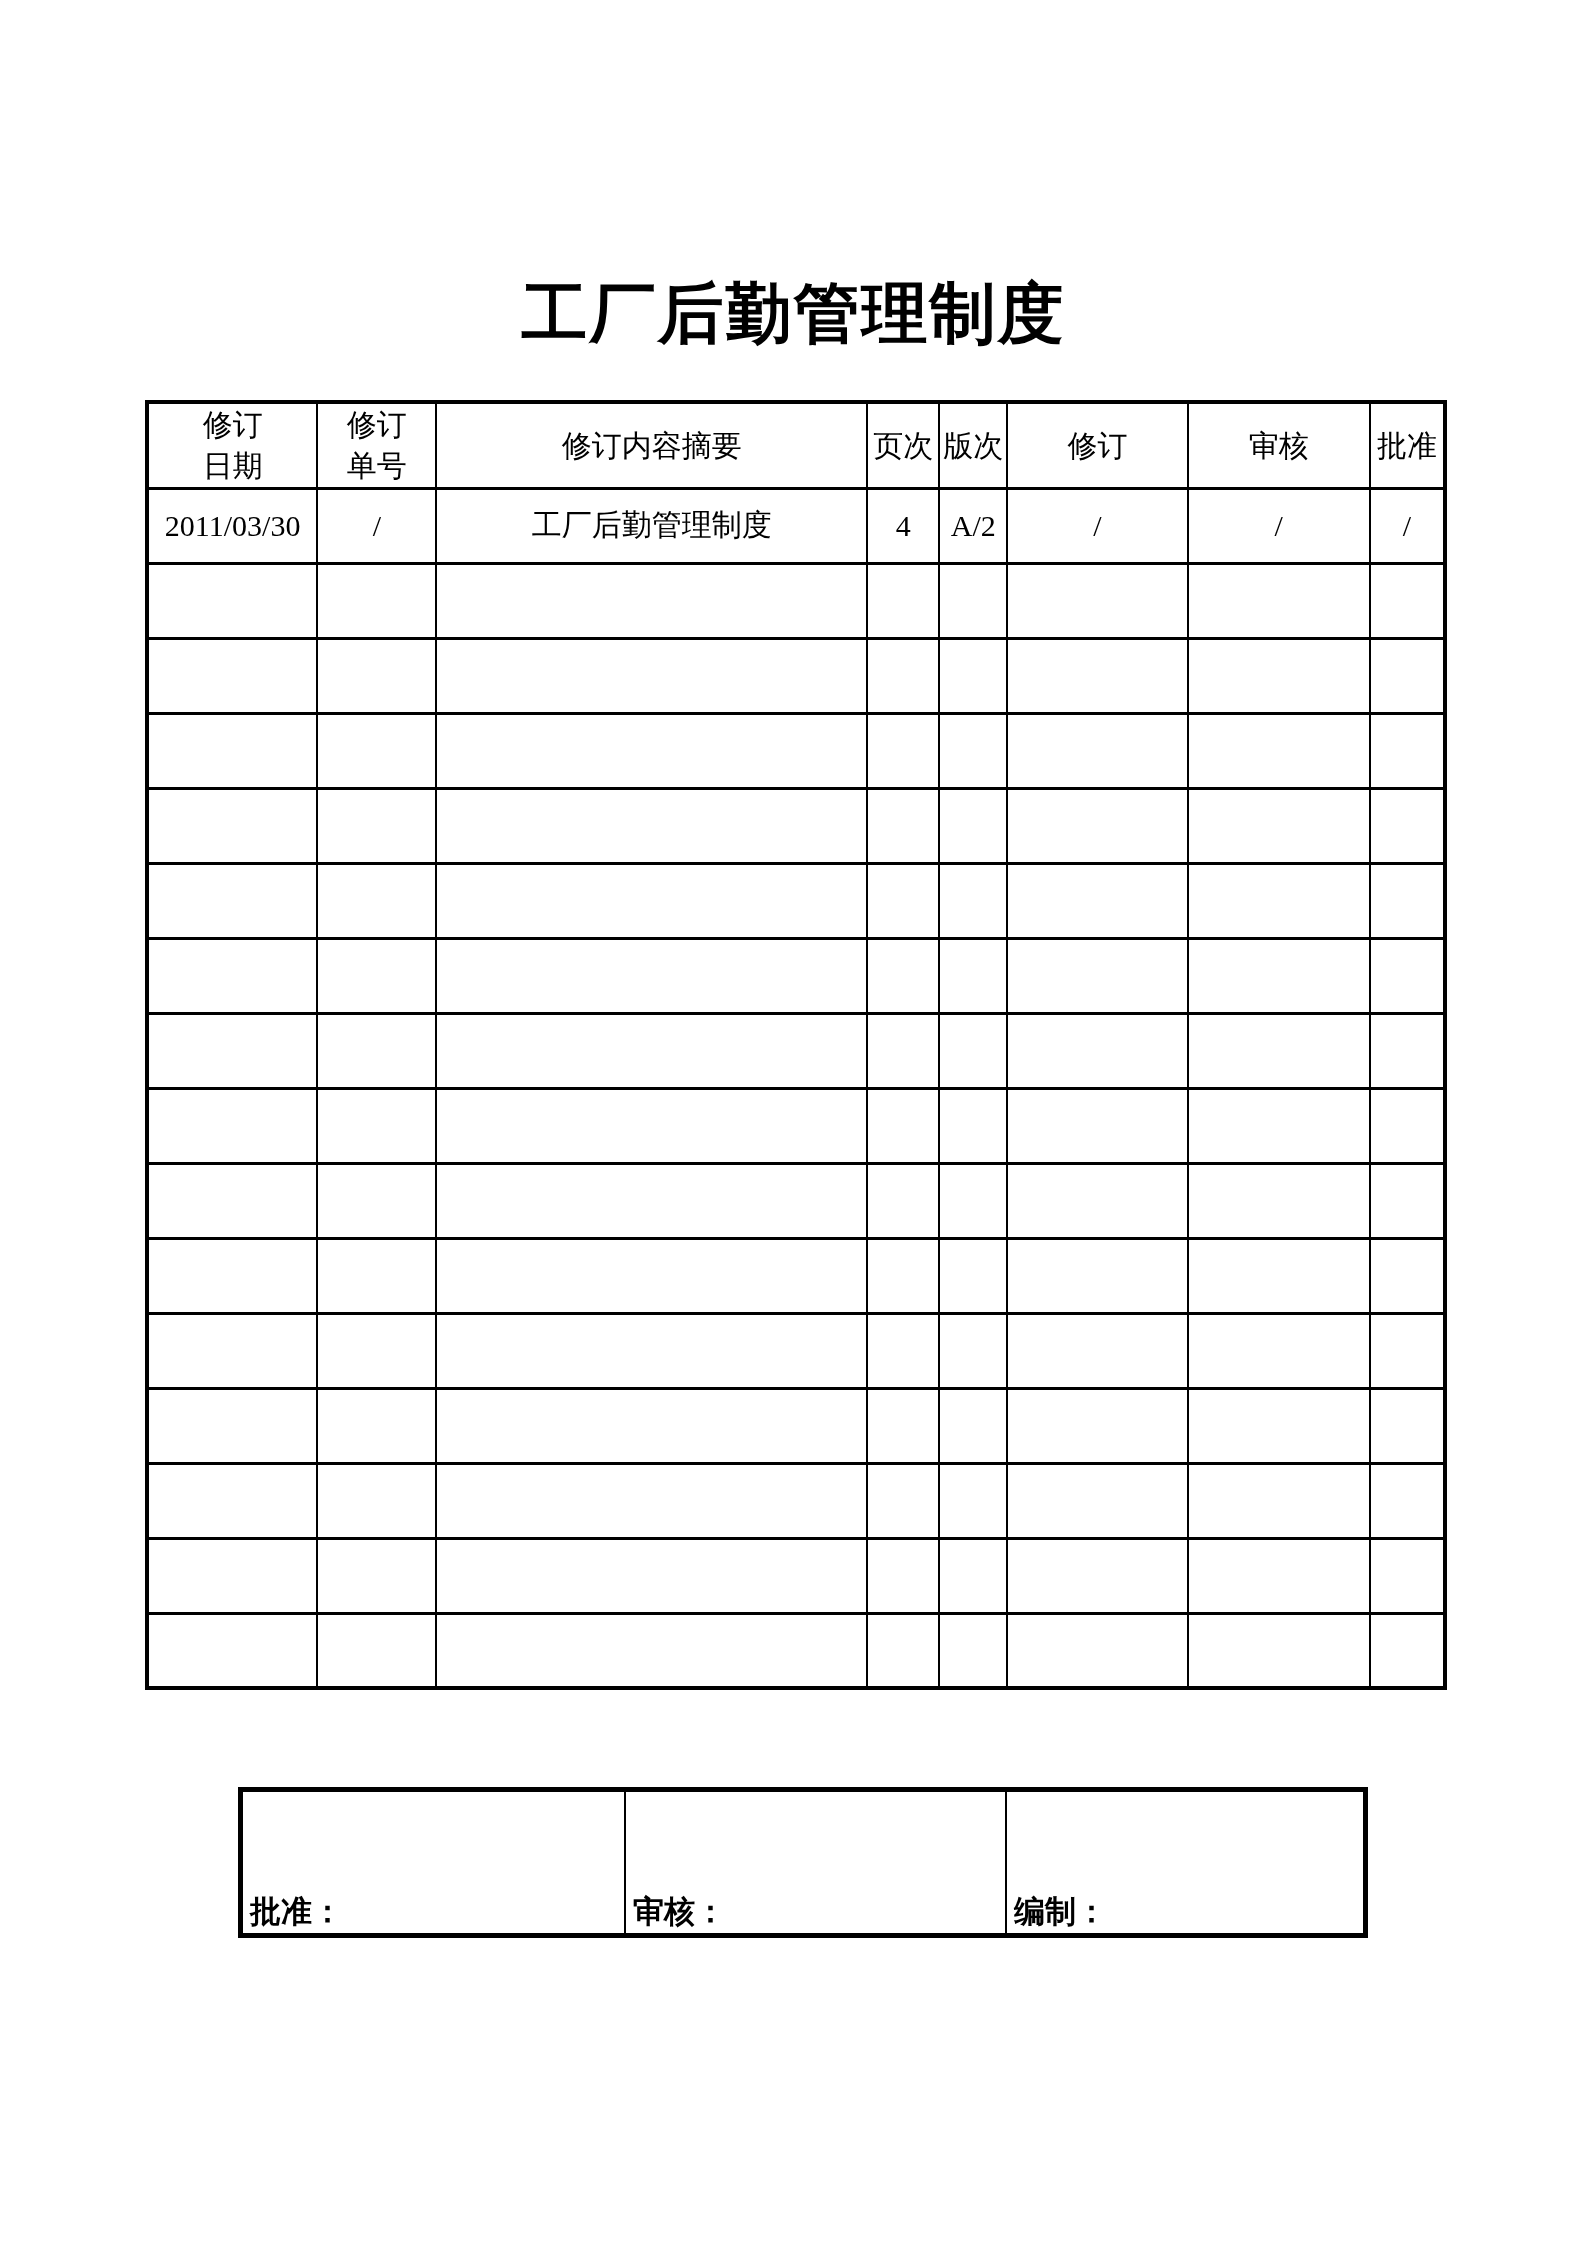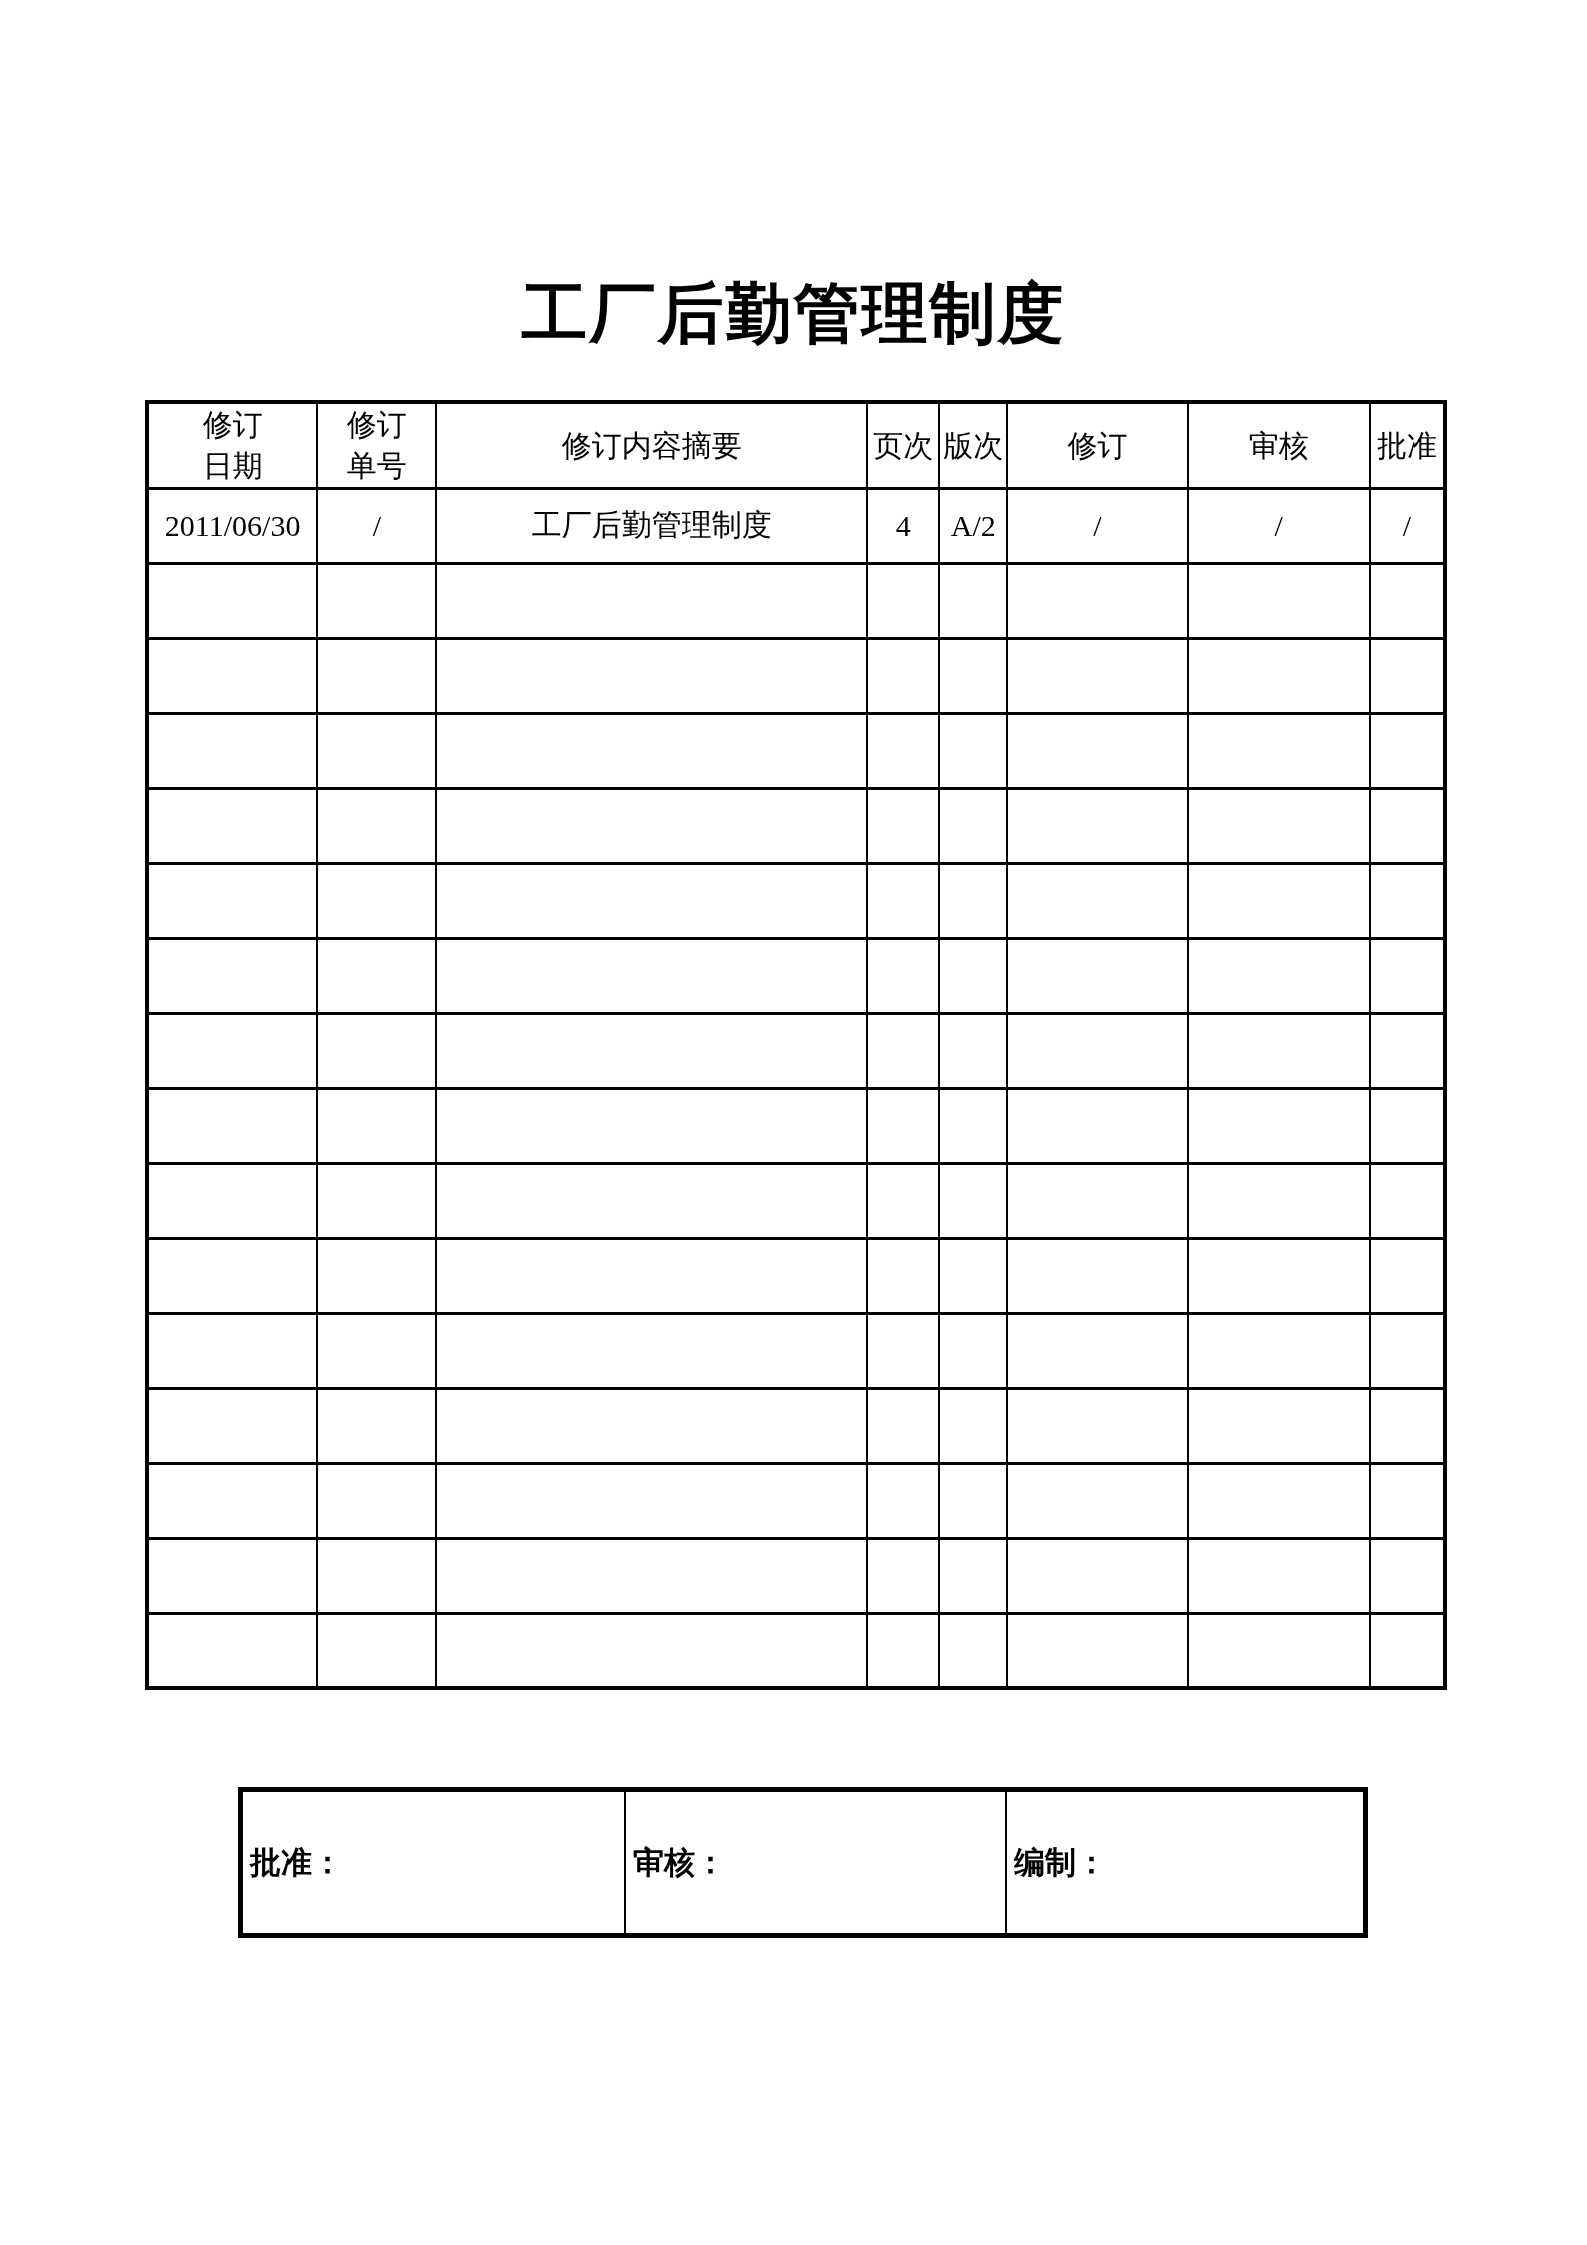--- a/index.html
+++ b/index.html
@@ -78,21 +78,21 @@
     top: 1787px;
     width: 1130px;
     height: 151px;
     border: 5px solid #000;
     box-sizing: border-box;
     display: flex;
     background: #ffffff;
   }
   .approval-cell {
     display: flex;
-    align-items: center;
+    align-items: flex-end;
     padding-left: 7px;
     box-sizing: border-box;
     border-right: 2px solid #000;
     font-size: 31px;
     font-weight: bold;
   }
   .approval-cell.w1 { width: 383px; }
   .approval-cell.w2 { width: 381px; }
   .approval-cell.w3 { flex: 1; border-right: none; }
 </style>
@@ -123,21 +123,21 @@
         <th>修订内容摘要</th>
         <th>页次</th>
         <th>版次</th>
         <th>修订</th>
         <th>审核</th>
         <th>批准</th>
       </tr>
     </thead>
     <tbody>
         <tr>
-          <td>2011/06/30</td>
+          <td>2011/03/30</td>
           <td>/</td>
           <td>工厂后勤管理制度</td>
           <td>4</td>
           <td>A/2</td>
           <td>/</td>
           <td>/</td>
           <td>/</td>
         </tr>
         <tr>
           <td></td>

